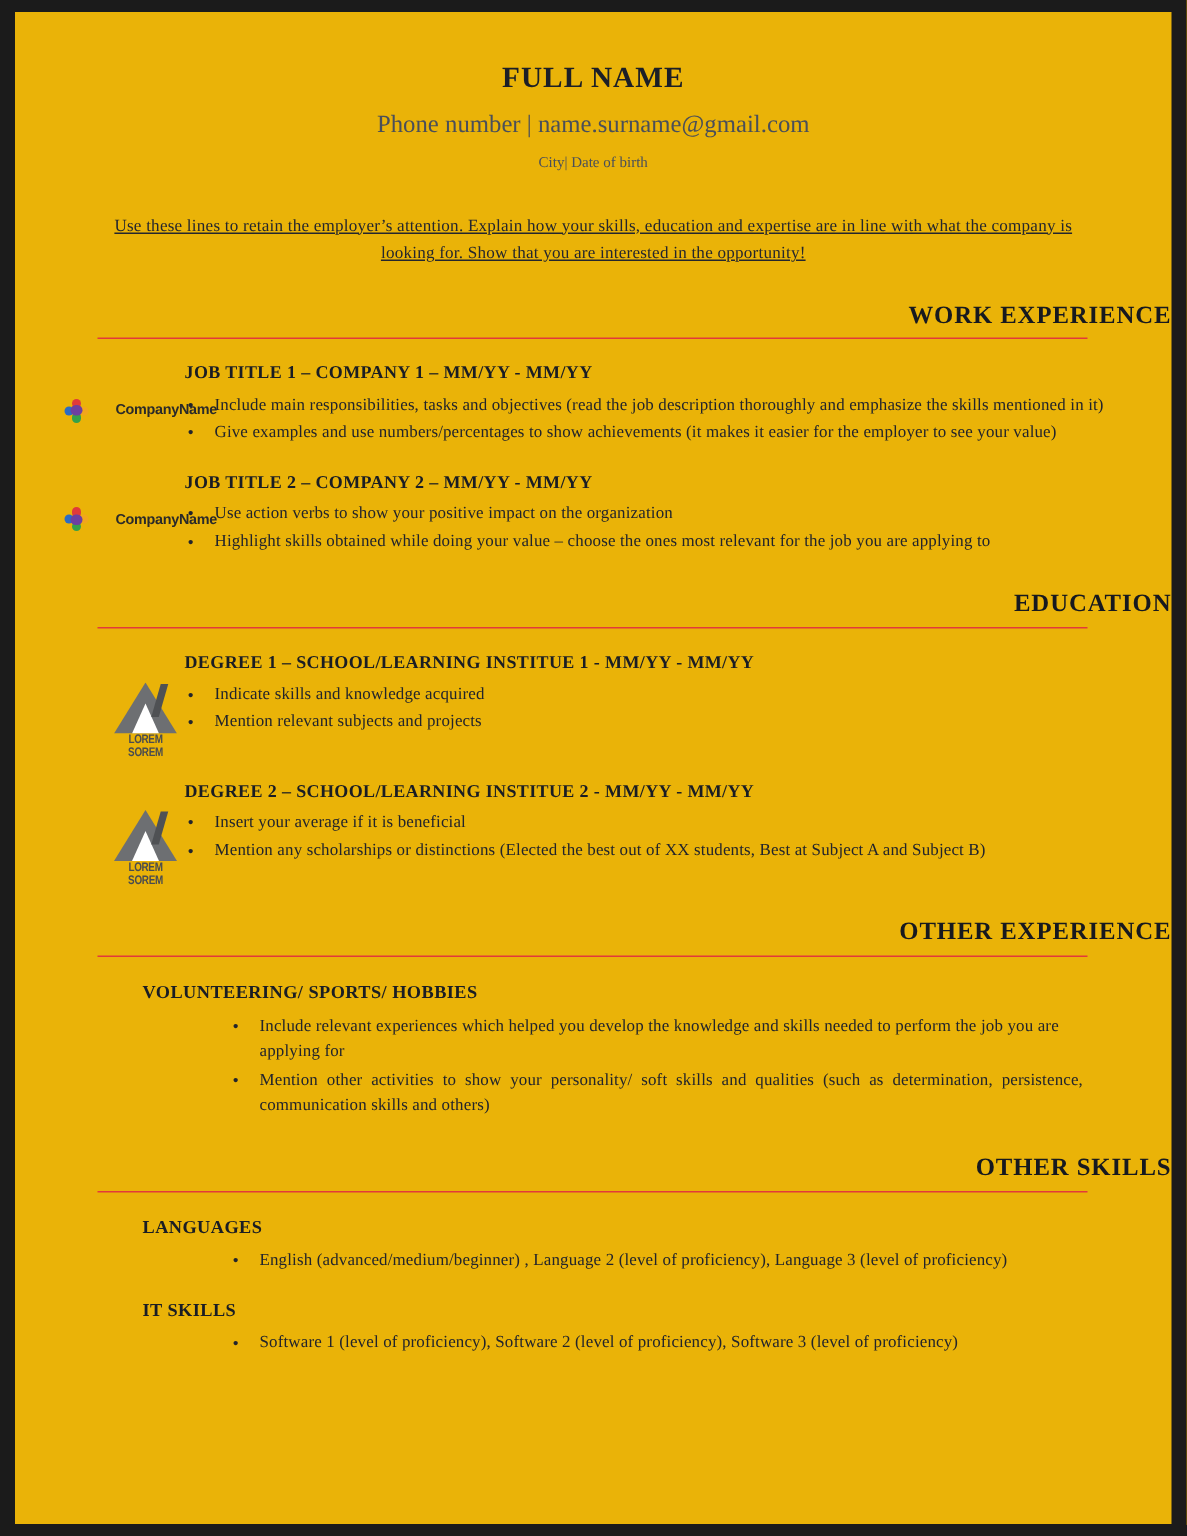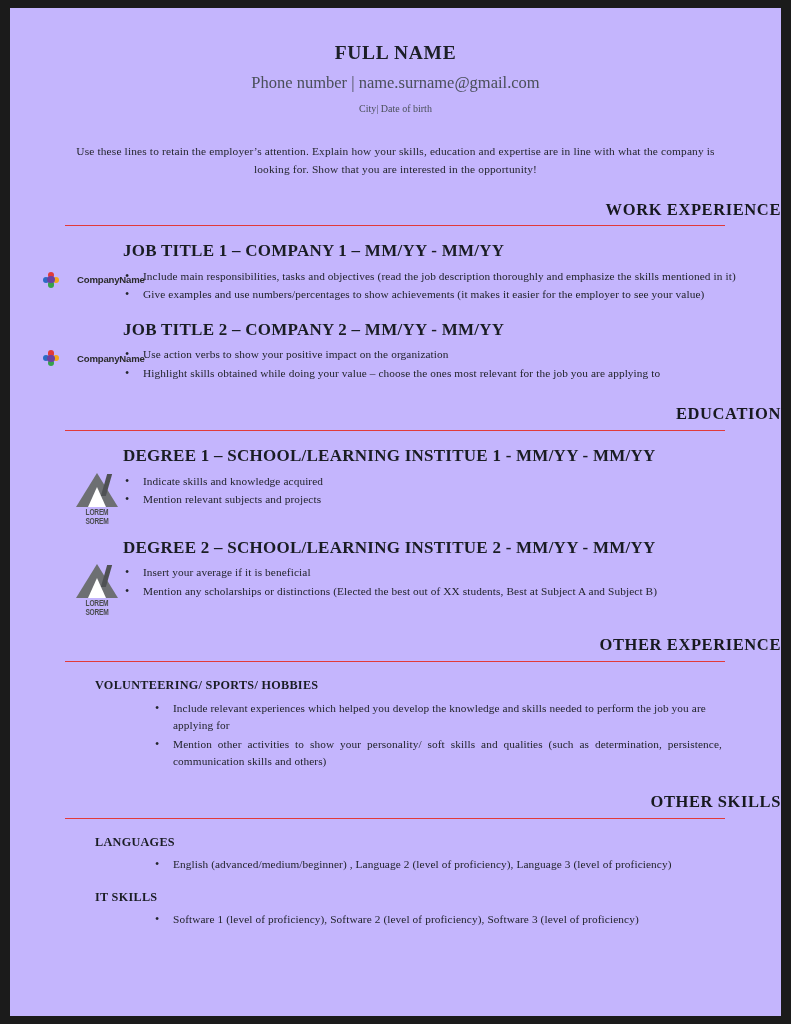--- a/index.html
+++ b/index.html
@@ -18,21 +18,21 @@
     width: 791px;
     height: 1024px;
     box-sizing: border-box;
     background: #1b1b1b;
     padding: 8px 10px 8px 10px;
   }
   .page {
     width: 771px;
     height: 1008px;
     box-sizing: border-box;
-    background: #c4b5fd;
+    background: #eab308;
     position: relative;
     overflow: hidden;
     color: #20232b;
   }
 
   
   .header {
     text-align: center;
     padding-top: 34px;
   }
@@ -60,20 +60,21 @@
 
   
   .intro {
     margin: 28px auto 0 auto;
     width: 656px;
     text-align: center;
     font-size: 11.4px;
     line-height: 1.62;
     color: #24262e;
     letter-spacing: 0.15px;
+    text-decoration: underline;
   }
 
   
   .section {
     margin-top: 22px;
   }
   .section-title {
     text-align: right;
     font-size: 16.5px;
     font-weight: bold;
@@ -85,21 +86,21 @@
     height: 0;
     border-top: 1.6px solid #e23a3a;
     margin: 6px 56px 0 55px;
   }
 
   
   .entry {
     margin-top: 15px;
   }
   .entry-title {
-    font-size: 17px;
+    font-size: 12px;
     font-weight: bold;
     letter-spacing: 0.25px;
     color: #1a1d24;
     margin-left: 113px;
     line-height: 1.2;
   }
   .entry-body {
     display: flex;
     align-items: flex-start;
     margin-top: 6px;

